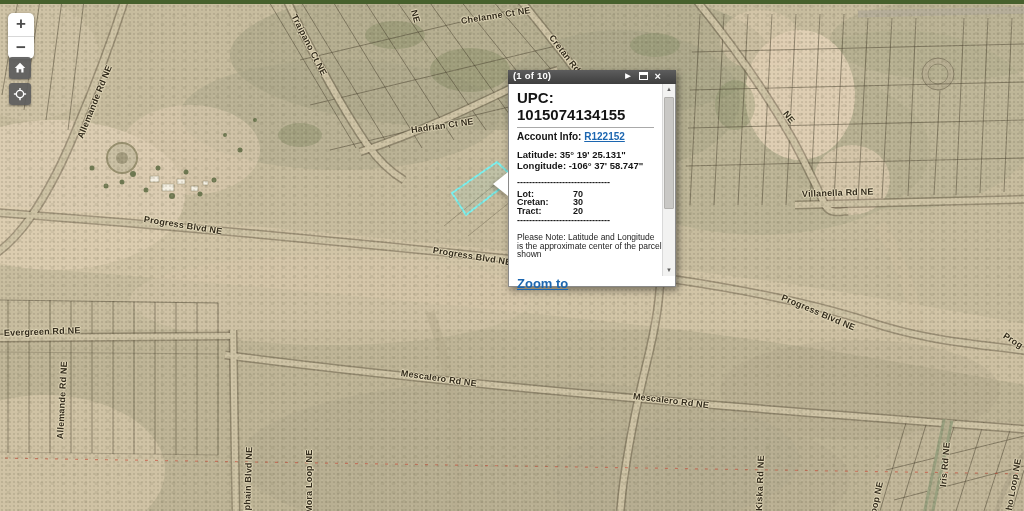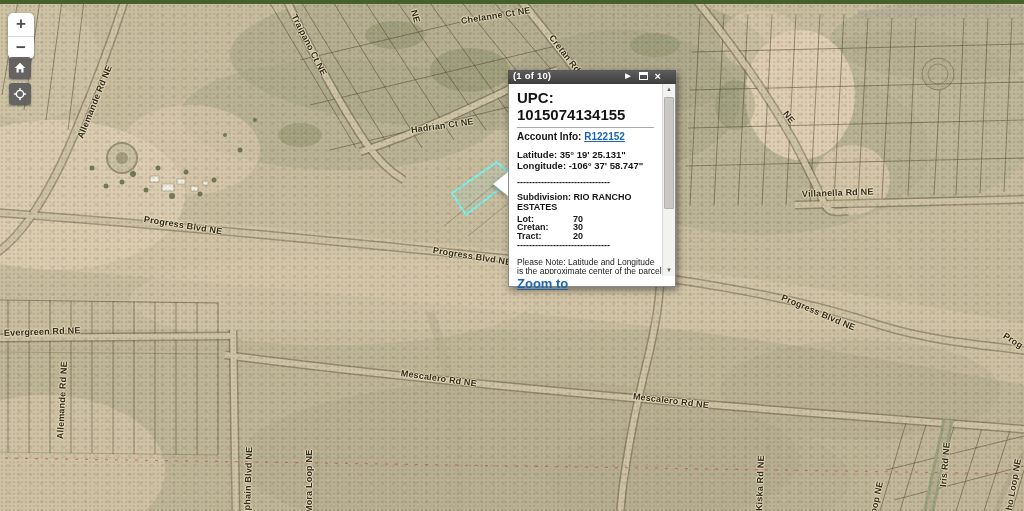--- a/index.html
+++ b/index.html
@@ -326,21 +326,20 @@
     <div class="popup-body">
       <div class="popup-scroll">
         <div class="pline upc">UPC: 1015074134155</div>
         <hr class="hr1">
         <div class="pline acct"><span>Account Info: </span><span class="alink">R122152</span></div>
         <div class="coords">
           <div class="pline">Latitude: 35° 19' 25.131"</div>
           <div class="pline">Longitude: -106° 37' 58.747"</div>
         </div>
         <div class="pline dashes">-------------------------------</div>
-        <div class="pline subdiv">Subdivision: RIO RANCHO ESTATES</div>
         <div class="fields">
           <div class="frow"><span class="flabel">Lot:</span><span>70</span></div>
           <div class="frow"><span class="flabel">Cretan:</span><span>30</span></div>
           <div class="frow"><span class="flabel">Tract:</span><span>20</span></div>
         </div>
         <div class="pline dashes2">-------------------------------</div>
         <div class="note">Please Note: Latitude and Longitude is the approximate center of the parcel shown</div>
       </div>
       <div class="popup-sb">
         <div class="sb-arrow sb-up">▲</div>

